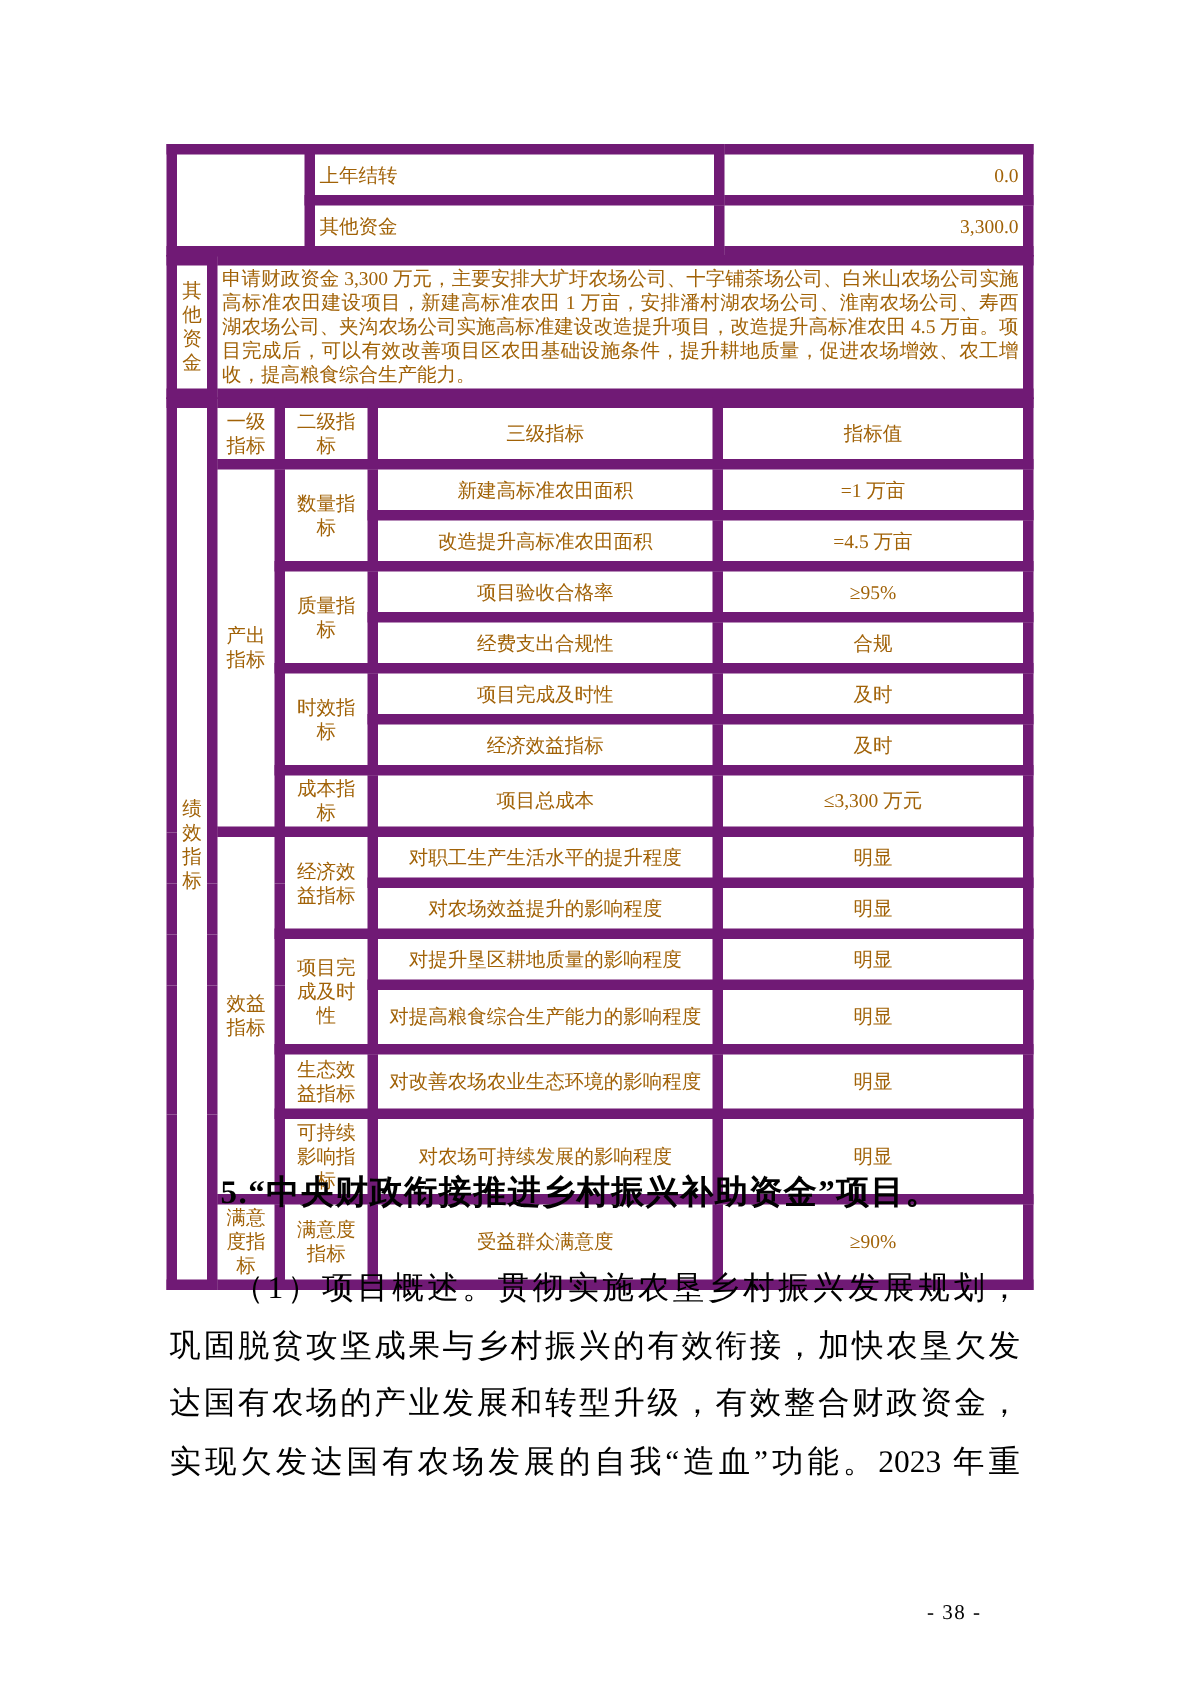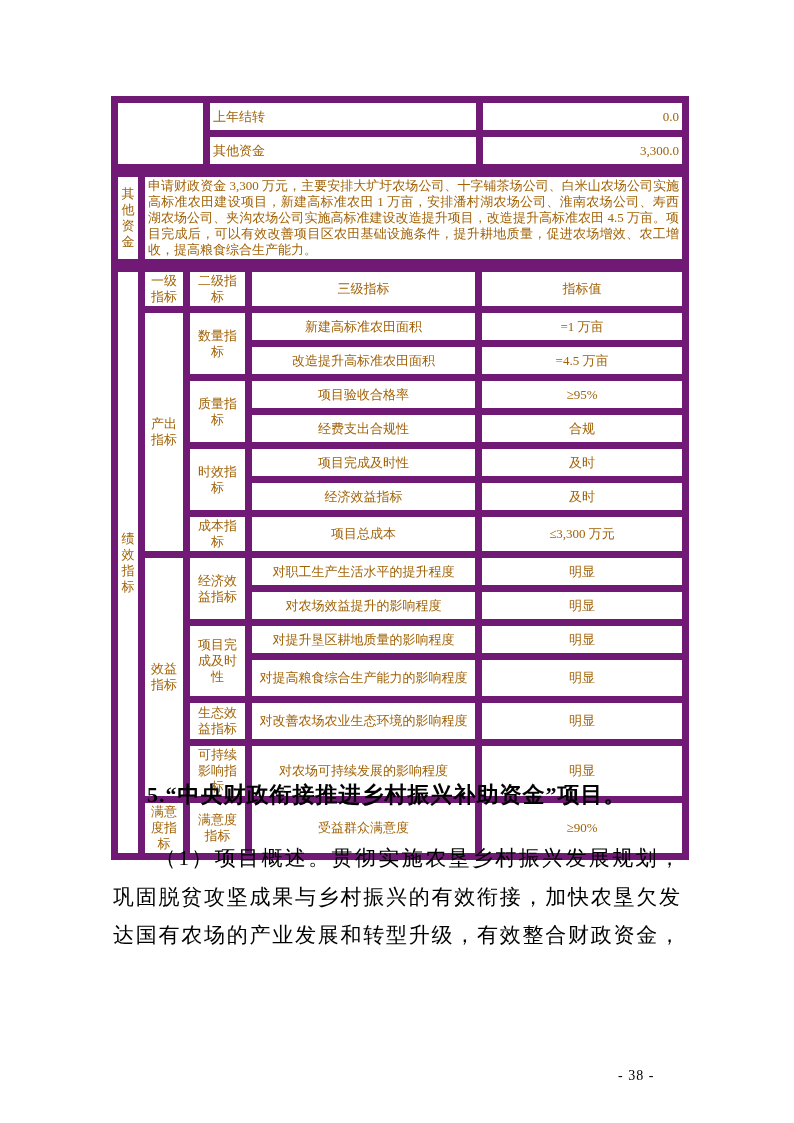--- a/index.html
+++ b/index.html
@@ -204,17 +204,18 @@
       </tbody>
     </table>
   </div>
 
   <div class="heading">5.“中央财政衔接推进乡村振兴补助资金”项目。</div>
 
   <div class="bodypar">
     <div class="jline first">（1）项目概述。贯彻实施农垦乡村振兴发展规划，</div>
     <div class="jline">巩固脱贫攻坚成果与乡村振兴的有效衔接，加快农垦欠发</div>
     <div class="jline">达国有农场的产业发展和转型升级，有效整合财政资金，</div>
+    <div class="jline">实现欠发达国有农场发展的自我“造血”功能。2023 年重</div>
   </div>
 
   <div class="pagenum">- 38 -</div>
 
 </div>
 
 </body></html>

